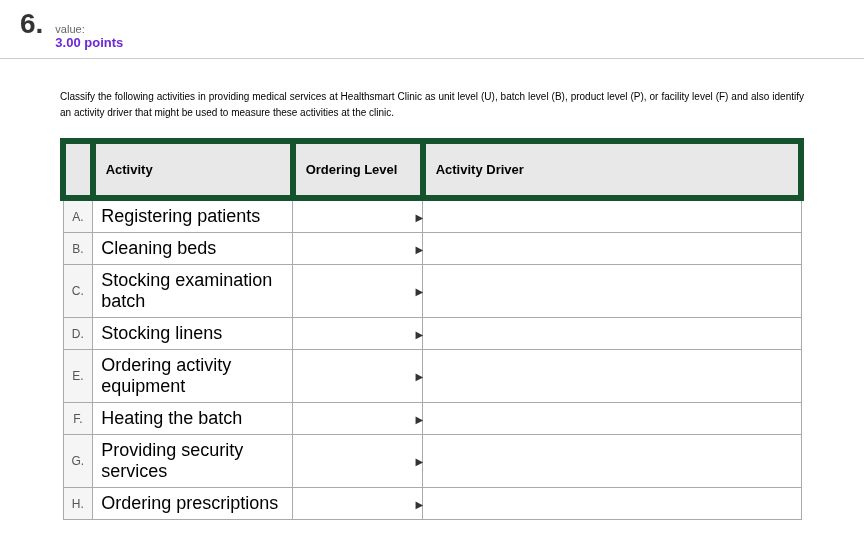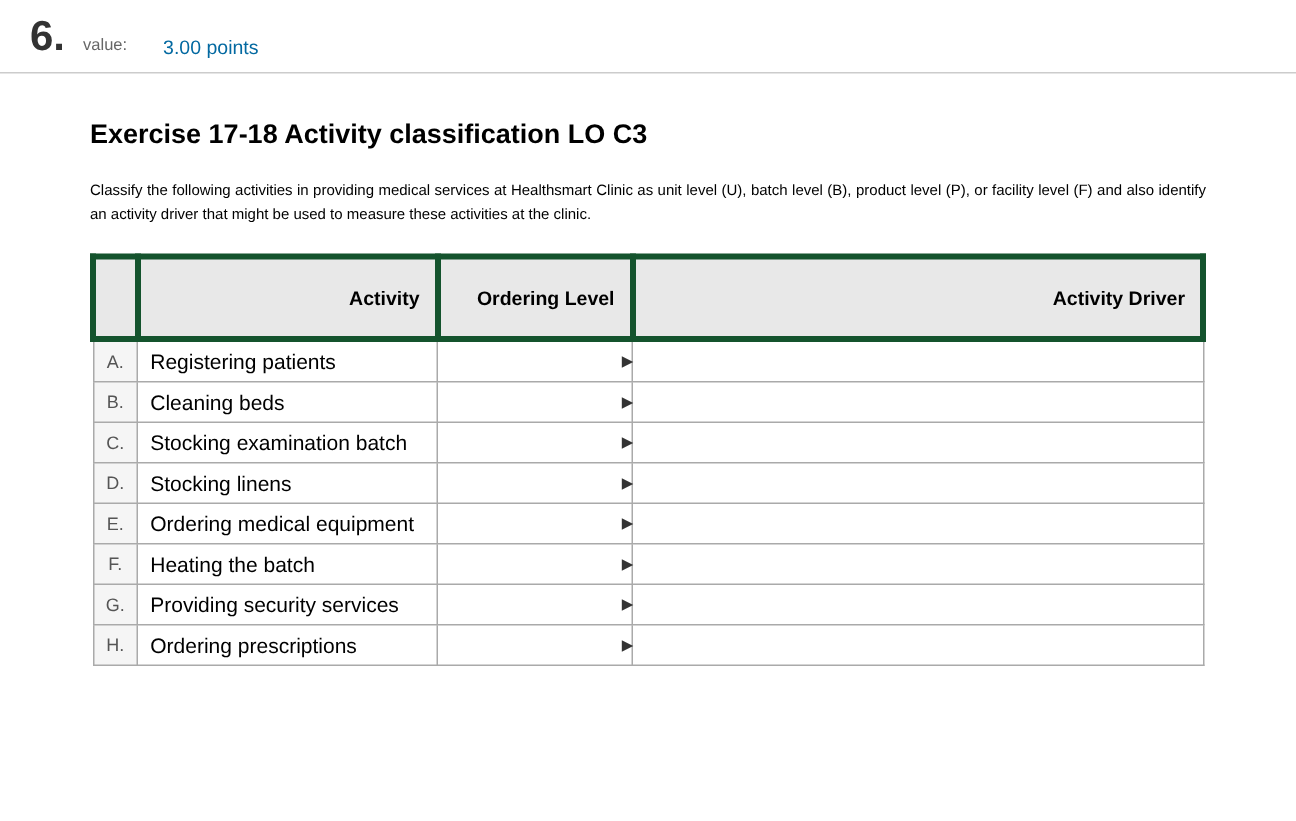--- a/index.html
+++ b/index.html
@@ -26,32 +26,32 @@
     }
 
     .question-number {
       font-size: 28px;
       font-weight: bold;
       color: #333;
     }
 
     .value-block {
       display: flex;
-      flex-direction: row;
-      gap: 24px;
+      flex-direction: column;
     }
 
     .value-label {
       font-size: 11px;
       color: #666;
     }
 
     .value-points {
       font-size: 13px;
-      color: #0369a1;
+      color: #6d28d9;
+      font-weight: bold;
     }
 
     .content {
       padding: 30px 60px 40px 60px;
     }
 
     .exercise-title {
       font-size: 18px;
       font-weight: bold;
       margin-bottom: 20px;
@@ -69,31 +69,31 @@
     }
 
     table {
       border-collapse: collapse;
       width: 100%;
       border: 1px solid #aaa;
     }
 
     thead tr th {
       background: #e8e8e8;
-      border: 4px solid #14532d;
+      border: 6px solid #14532d;
       padding: 18px 10px;
       font-size: 13px;
       font-weight: bold;
-      text-align: right;
+      text-align: left;
     }
 
     tbody tr td {
       border: 1px solid #aaa;
       padding: 5px 8px;
-      font-size: 14px;
+      font-size: 18px;
     }
 
     .col-letter {
       width: 22px;
       text-align: center;
       background: #f5f5f5;
       color: #555;
       font-size: 12px;
     }
 
@@ -139,21 +139,20 @@
 
 <div class="top-bar">
   <span class="question-number">6.</span>
   <div class="value-block">
     <span class="value-label">value:</span>
     <span class="value-points">3.00 points</span>
   </div>
 </div>
 
 <div class="content">
-  <h2 class="exercise-title">Exercise 17-18 Activity classification LO C3</h2>
   <p class="description">Classify the following activities in providing medical services at Healthsmart Clinic as unit level (U), batch level (B), product level (P), or facility level (F) and also identify an activity driver that might be used to measure these activities at the clinic.</p>
 
   <div class="table-wrapper">
     <table>
       <thead>
         <tr>
           <th></th>
           <th>Activity</th>
           <th>Ordering Level</th>
           <th>Activity Driver</th>
@@ -179,21 +178,21 @@
             <td class="col-driver input-cell"></td>
           </tr>
           <tr>
             <td class="col-letter">D.</td>
             <td class="col-activity">Stocking linens</td>
             <td class="col-control arrow-cell input-cell"></td>
             <td class="col-driver input-cell"></td>
           </tr>
           <tr>
             <td class="col-letter">E.</td>
-            <td class="col-activity">Ordering medical equipment</td>
+            <td class="col-activity">Ordering activity equipment</td>
             <td class="col-control arrow-cell input-cell"></td>
             <td class="col-driver input-cell"></td>
           </tr>
           <tr>
             <td class="col-letter">F.</td>
             <td class="col-activity">Heating the batch</td>
             <td class="col-control arrow-cell input-cell"></td>
             <td class="col-driver input-cell"></td>
           </tr>
           <tr>

